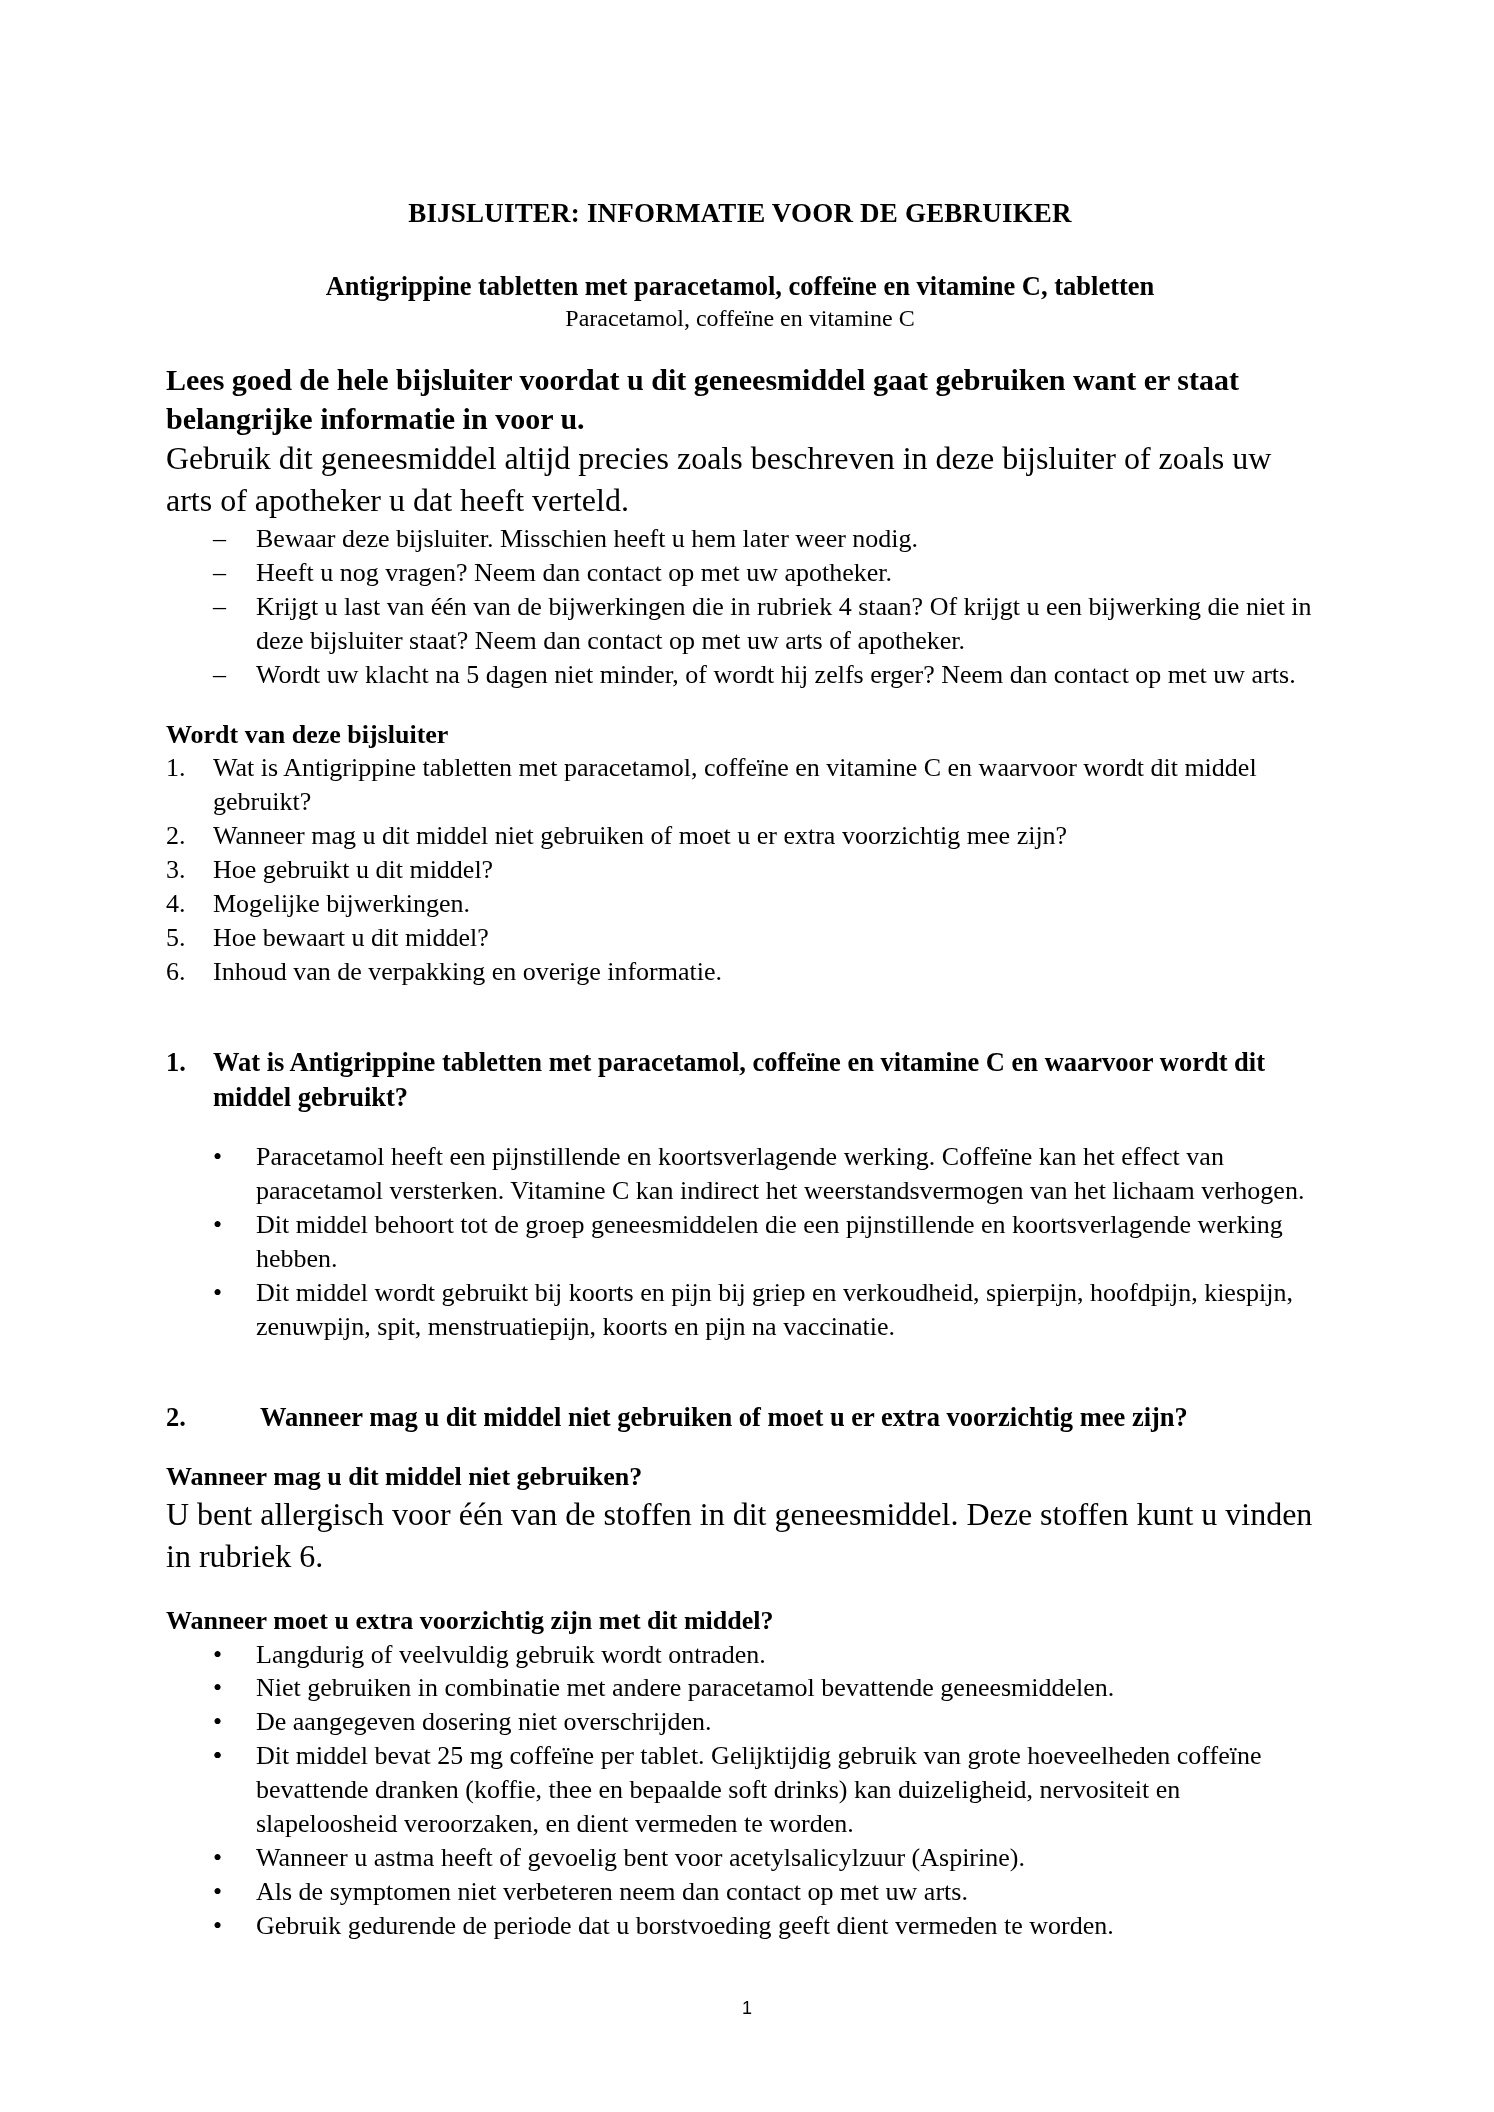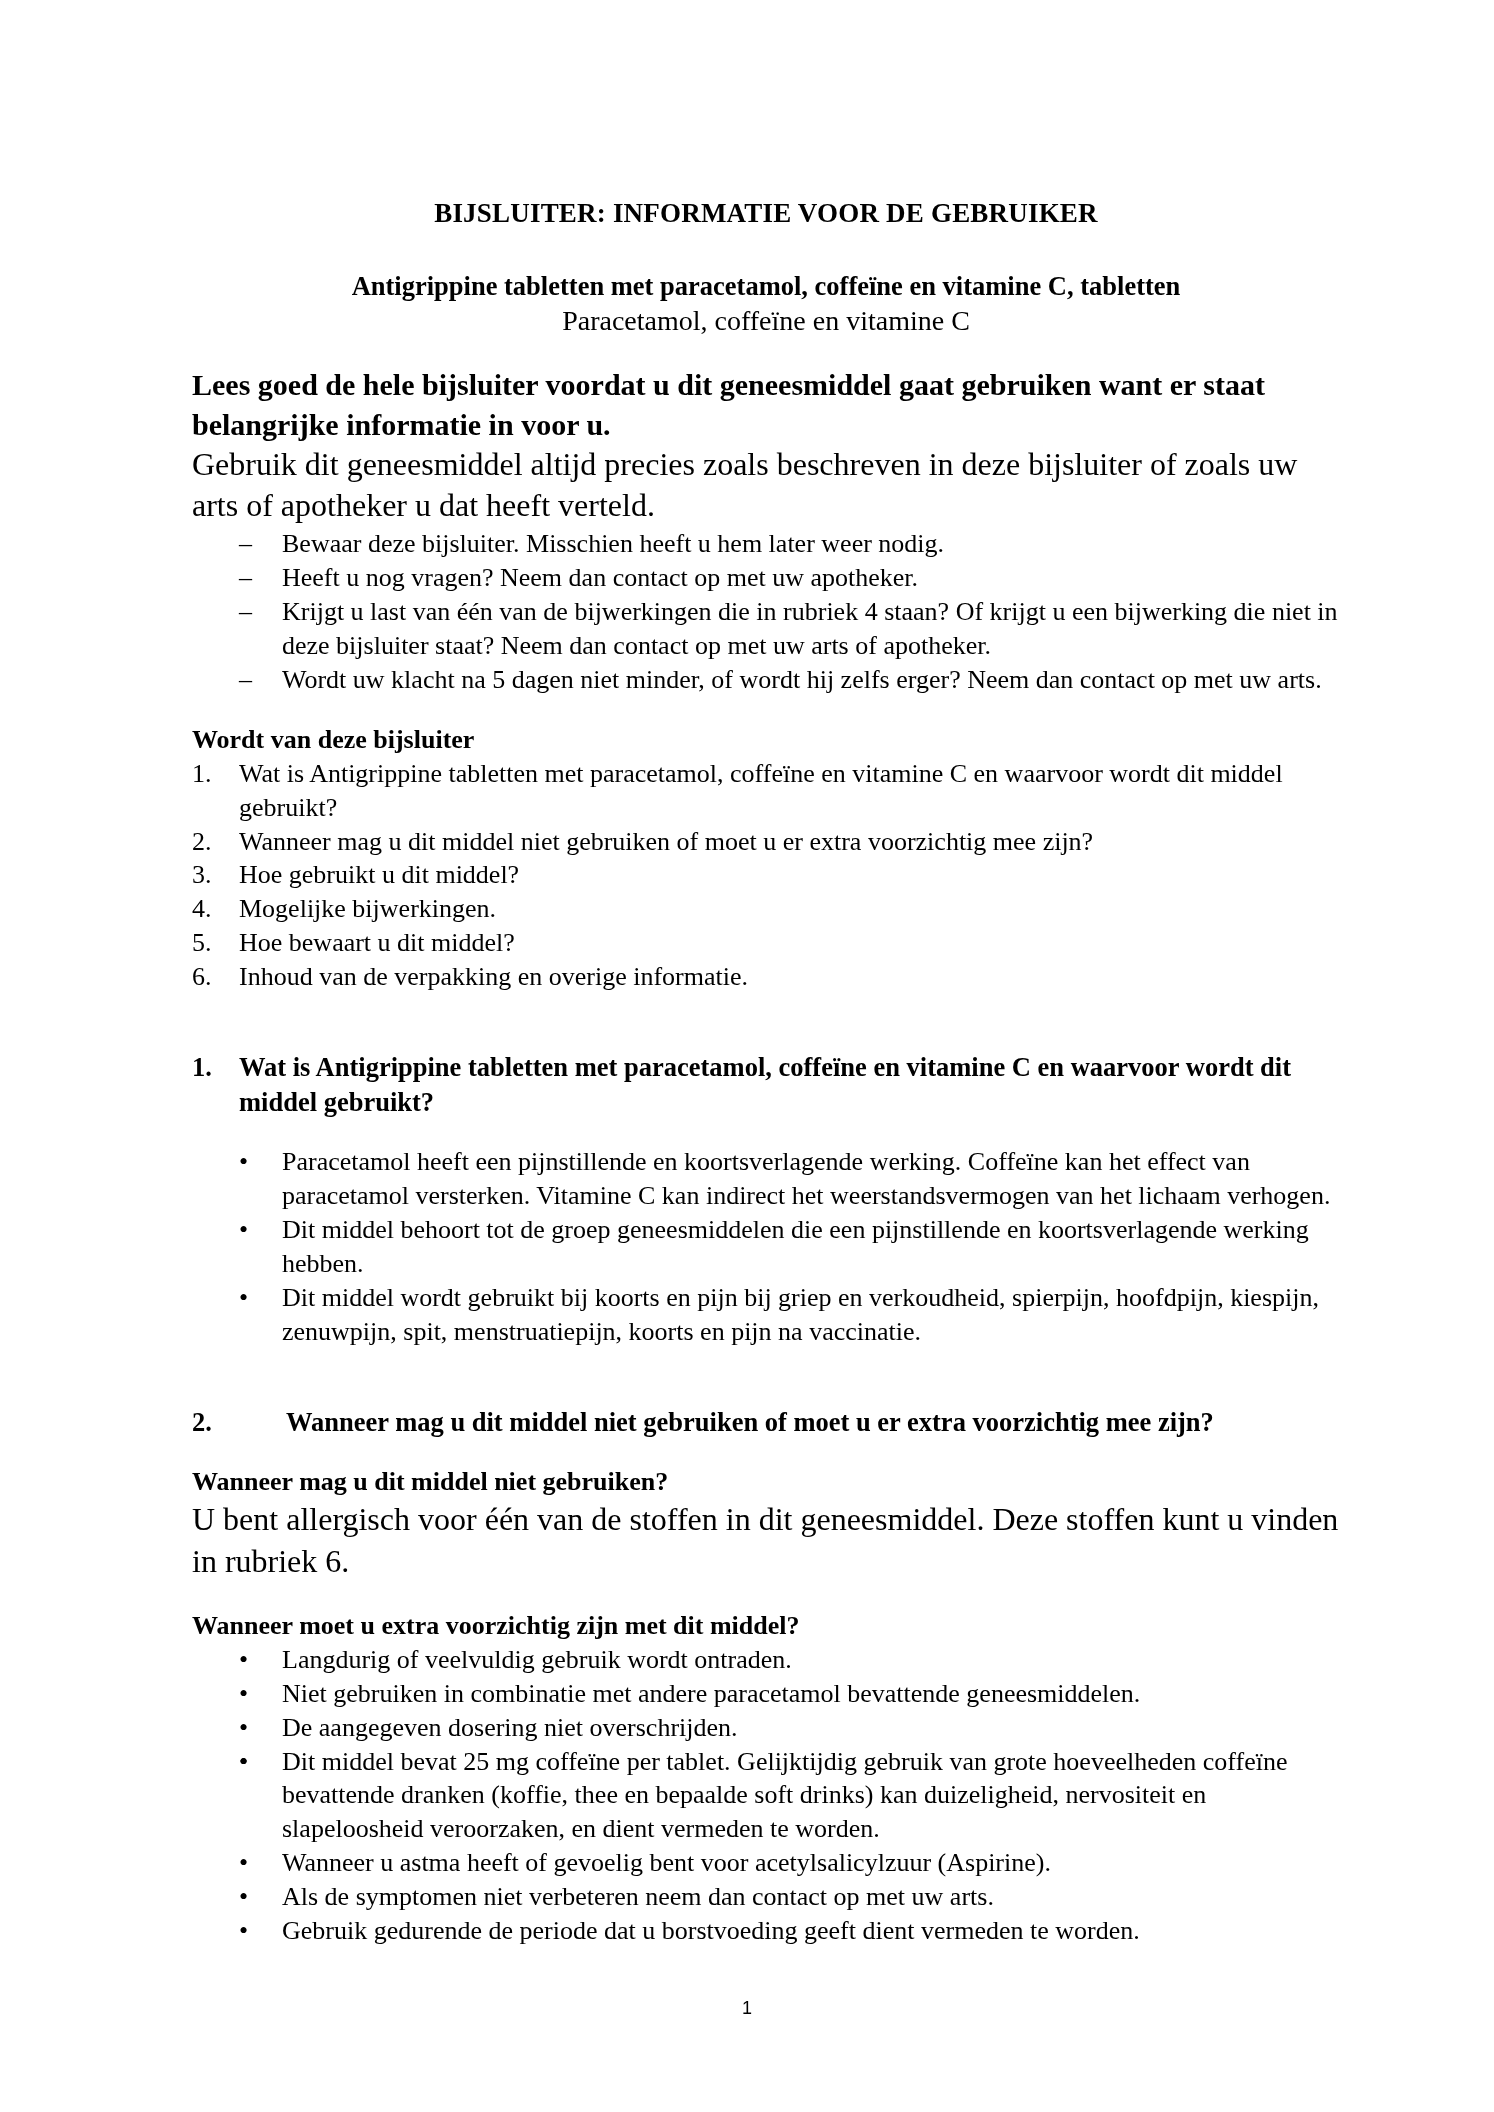--- a/index.html
+++ b/index.html
@@ -16,21 +16,21 @@
     width: 1494px;
     height: 2112px;
     margin: 0 auto;
     background: #ffffff;
     box-sizing: border-box;
     padding: 0;
     overflow: hidden;
   }
   .content {
     position: absolute;
-    left: 192px;
+    left: 166px;
     top: 196px;
     width: 1148px;
   }
   .t-center { text-align: center; }
 
   .doc-title {
     font-size: 27px;
     font-weight: bold;
     letter-spacing: 0.2px;
     line-height: 1.28;
@@ -39,21 +39,21 @@
   .spacer-26 { height: 26px; }
   .spacer-38 { height: 38px; }
   .spacer-56 { height: 56px; }
 
   .product-bold {
     font-size: 26.5px;
     font-weight: bold;
     line-height: 1.3;
   }
   .product-sub {
-    font-size: 28px;
+    font-size: 24px;
     line-height: 1.3;
   }
 
   p.body, div.body {
     font-size: 32px;
     line-height: 1.305;
     margin: 0;
   }
   .lead-bold {
     font-size: 30px;

